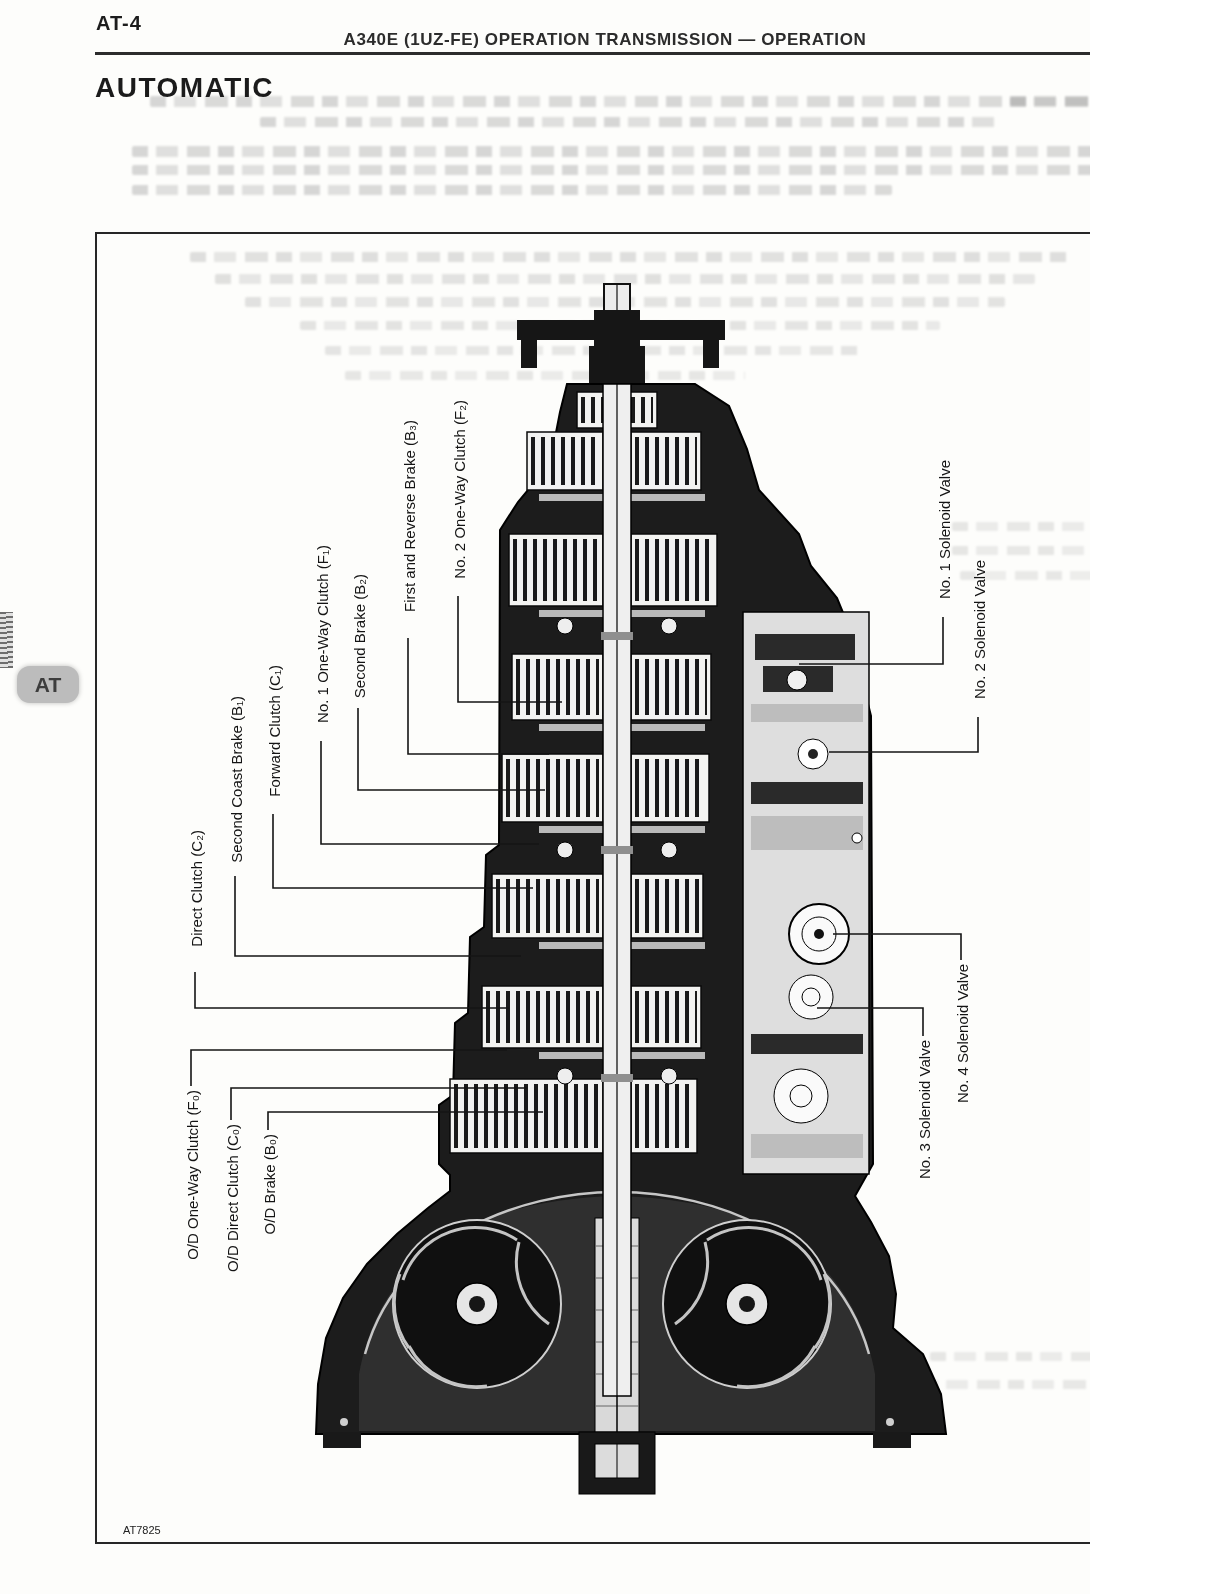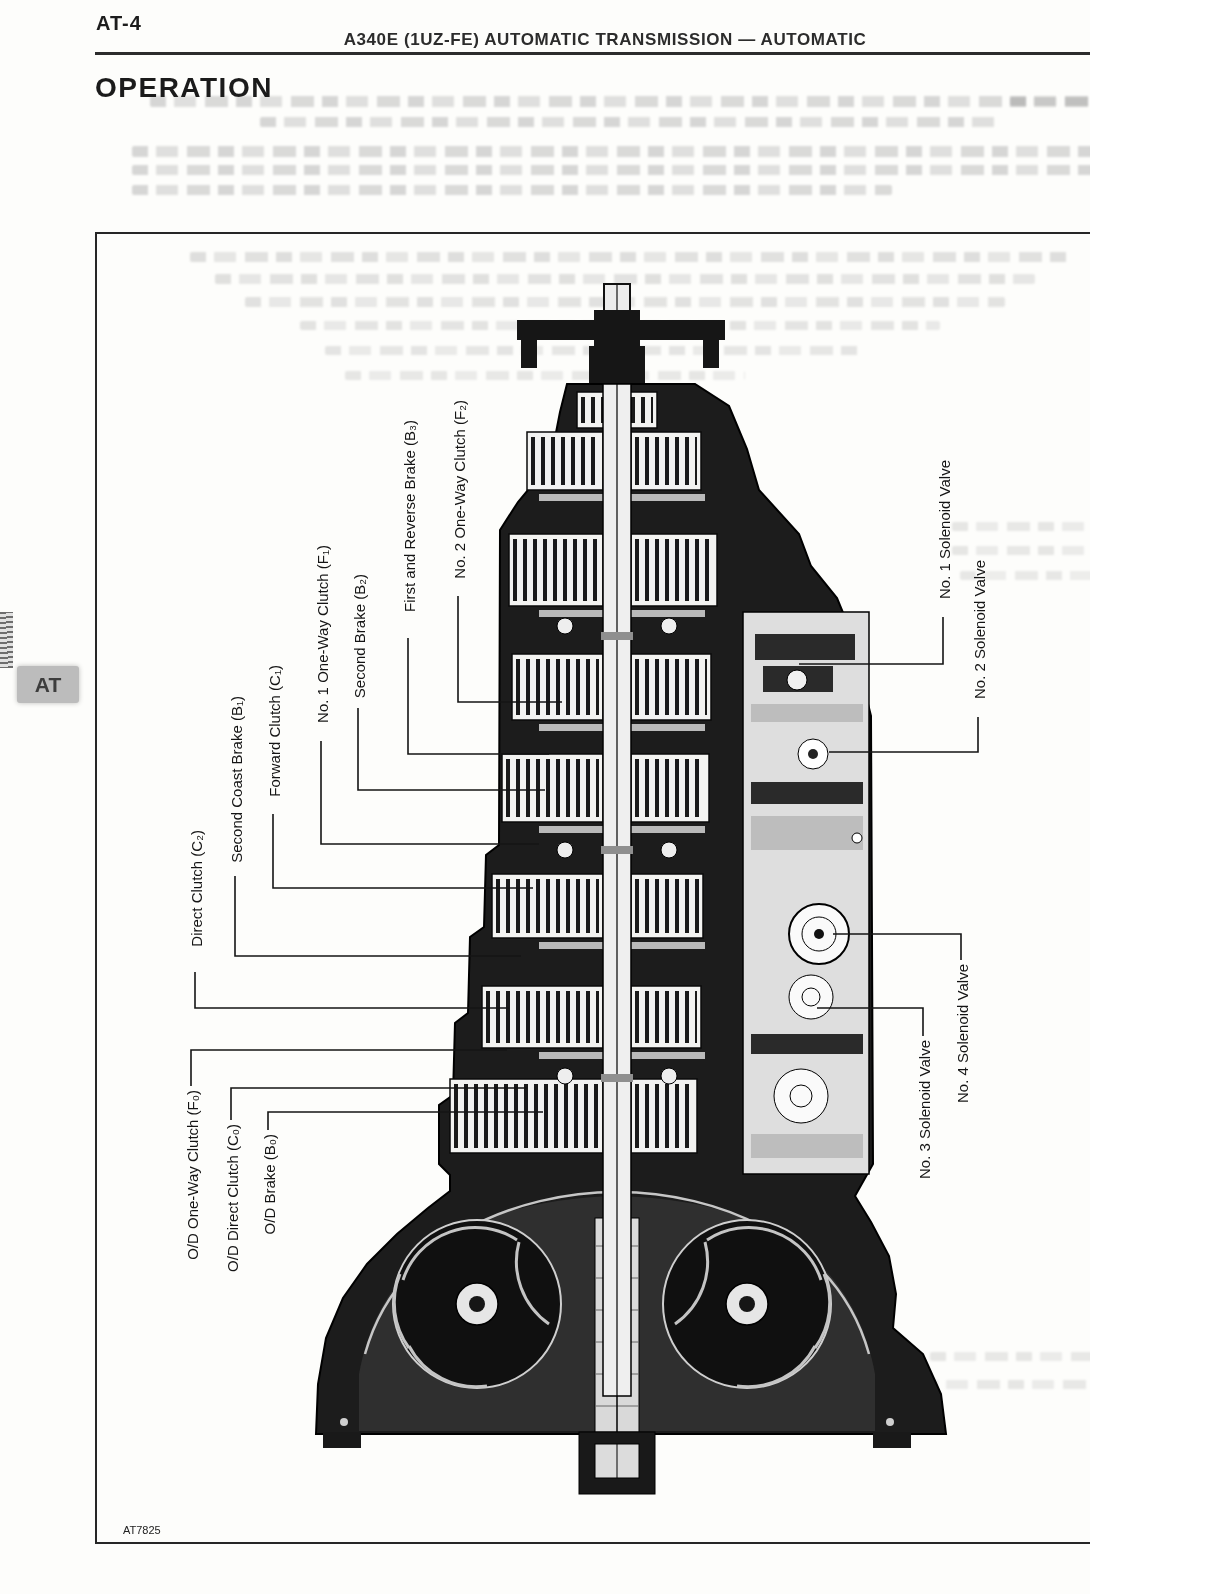--- a/index.html
+++ b/index.html
@@ -14,21 +14,21 @@
   .fig-ref{position:absolute;left:1094px;top:219px;width:112px;text-align:center;
         font-size:10px;font-weight:bold;color:#3a3a3a;}
   .figure{position:absolute;left:95px;top:232px;width:1053px;height:1308px;
         border:2px solid #262626;background:transparent;}
   .figure svg{position:absolute;left:0;top:0;width:100%;height:100%;}
   .fig-code{position:absolute;left:8px;bottom:6px;font-size:11px;color:#222;margin-left:18px;}
   .vlabel{position:absolute;writing-mode:vertical-rl;transform:rotate(180deg);
         font-size:15px;color:#141414;white-space:nowrap;line-height:19px;}
   .side-tab{position:absolute;left:17px;top:666px;width:62px;height:37px;background:#bcbcbc;
         color:#3d3d3d;font-size:21px;font-weight:bold;display:flex;align-items:center;justify-content:center;
-        border-radius:3px;box-shadow:0 0 5px rgba(0,0,0,.25);}
+        border-radius:13px;box-shadow:0 0 5px rgba(0,0,0,.25);}
   .side-mark{position:absolute;left:0;top:612px;width:13px;height:56px;opacity:.8;
         background:repeating-linear-gradient(175deg,#4a4a4a 0 2px,#dadada 2px 5px);}
   .ghost{position:absolute;opacity:.5;filter:blur(1.3px);border-radius:2px;
         background:repeating-linear-gradient(90deg,
           rgba(125,125,125,.60) 0 16px, rgba(125,125,125,0) 16px 24px,
           rgba(125,125,125,.45) 24px 46px, rgba(125,125,125,0) 46px 55px,
           rgba(125,125,125,.55) 55px 78px, rgba(125,125,125,0) 78px 86px);}
   
   .cg{fill:#f3f3f1;stroke:#0a0a0a;stroke-width:1.5;}
   .cs{stroke:#1a1a1a;stroke-dasharray:4 6;fill:none;}
@@ -52,23 +52,23 @@
   <div class="ghost" style="left:300px;top:321px;width:640px;height:9px;opacity:.34;"></div>
   <div class="ghost" style="left:325px;top:346px;width:540px;height:9px;opacity:.32;"></div>
   <div class="ghost" style="left:345px;top:371px;width:400px;height:9px;opacity:.3;"></div>
   <div class="ghost" style="left:952px;top:522px;width:175px;height:9px;opacity:.3;"></div>
   <div class="ghost" style="left:952px;top:546px;width:175px;height:9px;opacity:.3;"></div>
   <div class="ghost" style="left:960px;top:571px;width:160px;height:9px;opacity:.28;"></div>
   <div class="ghost" style="left:930px;top:1352px;width:185px;height:9px;opacity:.3;"></div>
   <div class="ghost" style="left:922px;top:1380px;width:195px;height:9px;opacity:.3;"></div>
 
   <div class="page-code">AT-4</div>
-  <div class="header-title">A340E (1UZ-FE) AUTOMATIC TRANSMISSION — AUTOMATIC</div>
+  <div class="header-title">A340E (1UZ-FE) OPERATION TRANSMISSION — OPERATION</div>
   <div class="header-rule"></div>
-  <h1 class="section-title">OPERATION</h1>
+  <h1 class="section-title">AUTOMATIC</h1>
 
   <div class="side-mark"></div>
   <div class="side-tab">
     <span>AT</span>
   </div>
 
   <div class="fig-ref">AT065-05</div>
 
   <div class="figure">
 

